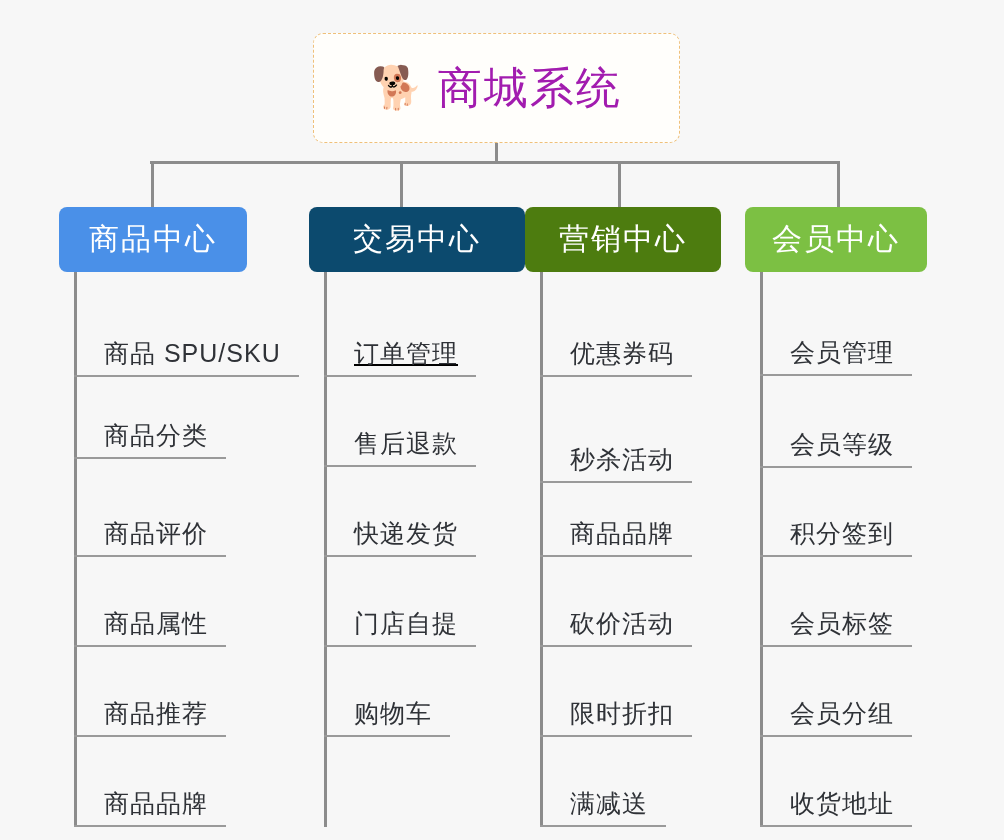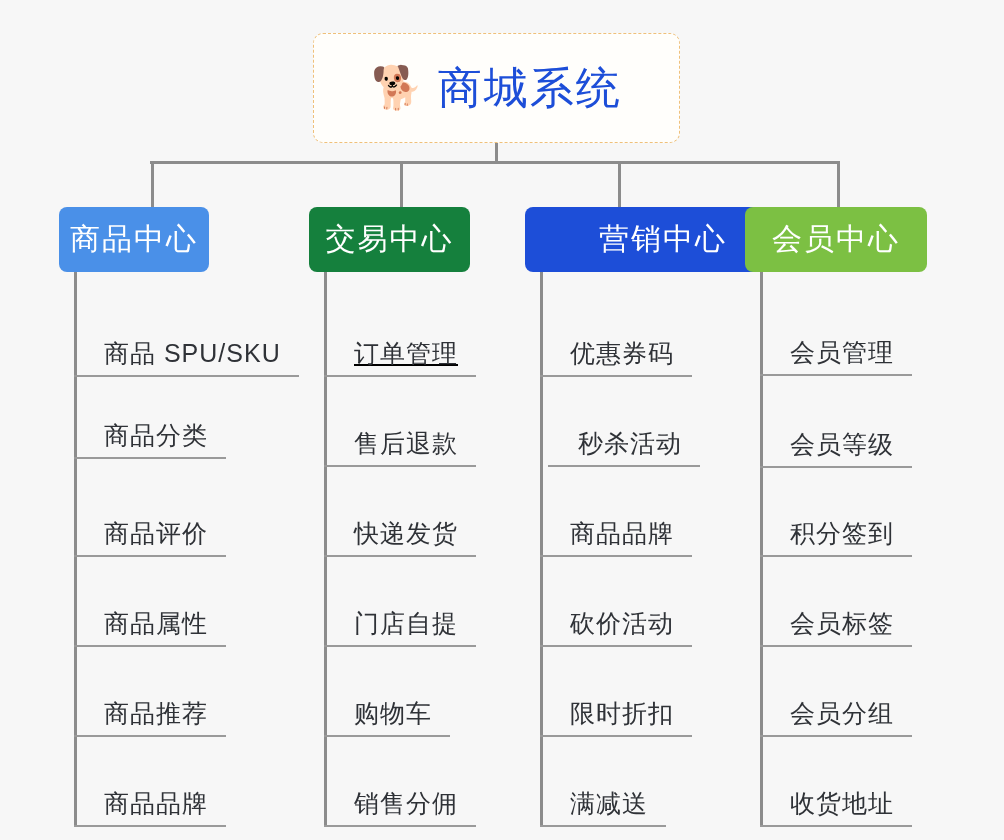--- a/index.html
+++ b/index.html
@@ -36,21 +36,21 @@
     justify-content: center;
     gap: 14px;
   }
   .root-emoji {
     font-size: 42px;
     line-height: 1;
     display: block;
   }
   .root-title {
     font-size: 44px;
-    color: #1d4ed8;
+    color: #a21caf;
     letter-spacing: 2px;
     line-height: 1;
     white-space: nowrap;
   }
 
   
   .conn {
     position: absolute;
     background: #8c8c8c;
   }
@@ -125,21 +125,21 @@
   <div class="root-node">
     <span class="root-emoji">🐕</span>
     <span class="root-title">商城系统</span>
   </div>
 
   <div class="conn conn-stem"></div>
   <div class="conn conn-bus"></div>
 
   <div id="columns-host">
       <div class="column" style="left: 59px; width: 186px;">
-        <div class="cat-box" style="background: rgb(74, 144, 232); width: 150px;">商品中心</div>
+        <div class="cat-box" style="background: rgb(74, 144, 232); width: 188px;">商品中心</div>
         <div class="leaf-wrap" style="height: 618px;">
           <div class="trunk" style="height: 555px;"></div>
           <div class="leaf" style="top: 15px; align-items: flex-end;">
             <span class="leaf-label">商品 SPU/SKU</span>
           </div>
           <div class="leaf" style="top: 97px;">
             <span class="leaf-label">商品分类</span>
           </div>
           <div class="leaf" style="top: 195px;">
             <span class="leaf-label">商品评价</span>
@@ -149,51 +149,48 @@
           </div>
           <div class="leaf" style="top: 375px; justify-content: flex-end;">
             <span class="leaf-label">商品推荐</span>
           </div>
           <div class="leaf" style="top: 465px;">
             <span class="leaf-label">商品品牌</span>
           </div>
         </div>
       </div>
       <div class="column" style="left: 309px; width: 184px;">
-        <div class="cat-box" style="background: #15803d; width: 161px;">交易中心</div>
+        <div class="cat-box" style="background: #0c4a6e; width: 216px;">交易中心</div>
         <div class="leaf-wrap" style="height: 618px;">
           <div class="trunk" style="height: 555px;"></div>
           <div class="leaf" style="top: 15px; text-decoration: underline;">
             <span class="leaf-label">订单管理</span>
           </div>
           <div class="leaf" style="top: 105px;">
             <span class="leaf-label">售后退款</span>
           </div>
           <div class="leaf" style="top: 195px;">
             <span class="leaf-label">快递发货</span>
           </div>
           <div class="leaf" style="top: 285px;">
             <span class="leaf-label">门店自提</span>
           </div>
           <div class="leaf" style="top: 375px;">
             <span class="leaf-label">购物车</span>
           </div>
-          <div class="leaf" style="top: 465px;">
-            <span class="leaf-label">销售分佣</span>
-          </div>
         </div>
       </div>
       <div class="column" style="left: 525px; width: 188px;">
-        <div class="cat-box" style="background: #1d4ed8; width: 196px; padding-left: 40px;">营销中心</div>
+        <div class="cat-box" style="background: #4d7c0f; width: 196px;">营销中心</div>
         <div class="leaf-wrap" style="height: 618px;">
           <div class="trunk" style="height: 555px;"></div>
           <div class="leaf" style="top: 15px;">
             <span class="leaf-label">优惠券码</span>
           </div>
-          <div class="leaf" style="top: 105px; margin-left: 8px;">
+          <div class="leaf" style="top: 121px;">
             <span class="leaf-label">秒杀活动</span>
           </div>
           <div class="leaf" style="top: 195px;">
             <span class="leaf-label">商品品牌</span>
           </div>
           <div class="leaf" style="top: 285px;">
             <span class="leaf-label">砍价活动</span>
           </div>
           <div class="leaf" style="top: 375px;">
             <span class="leaf-label">限时折扣</span>

